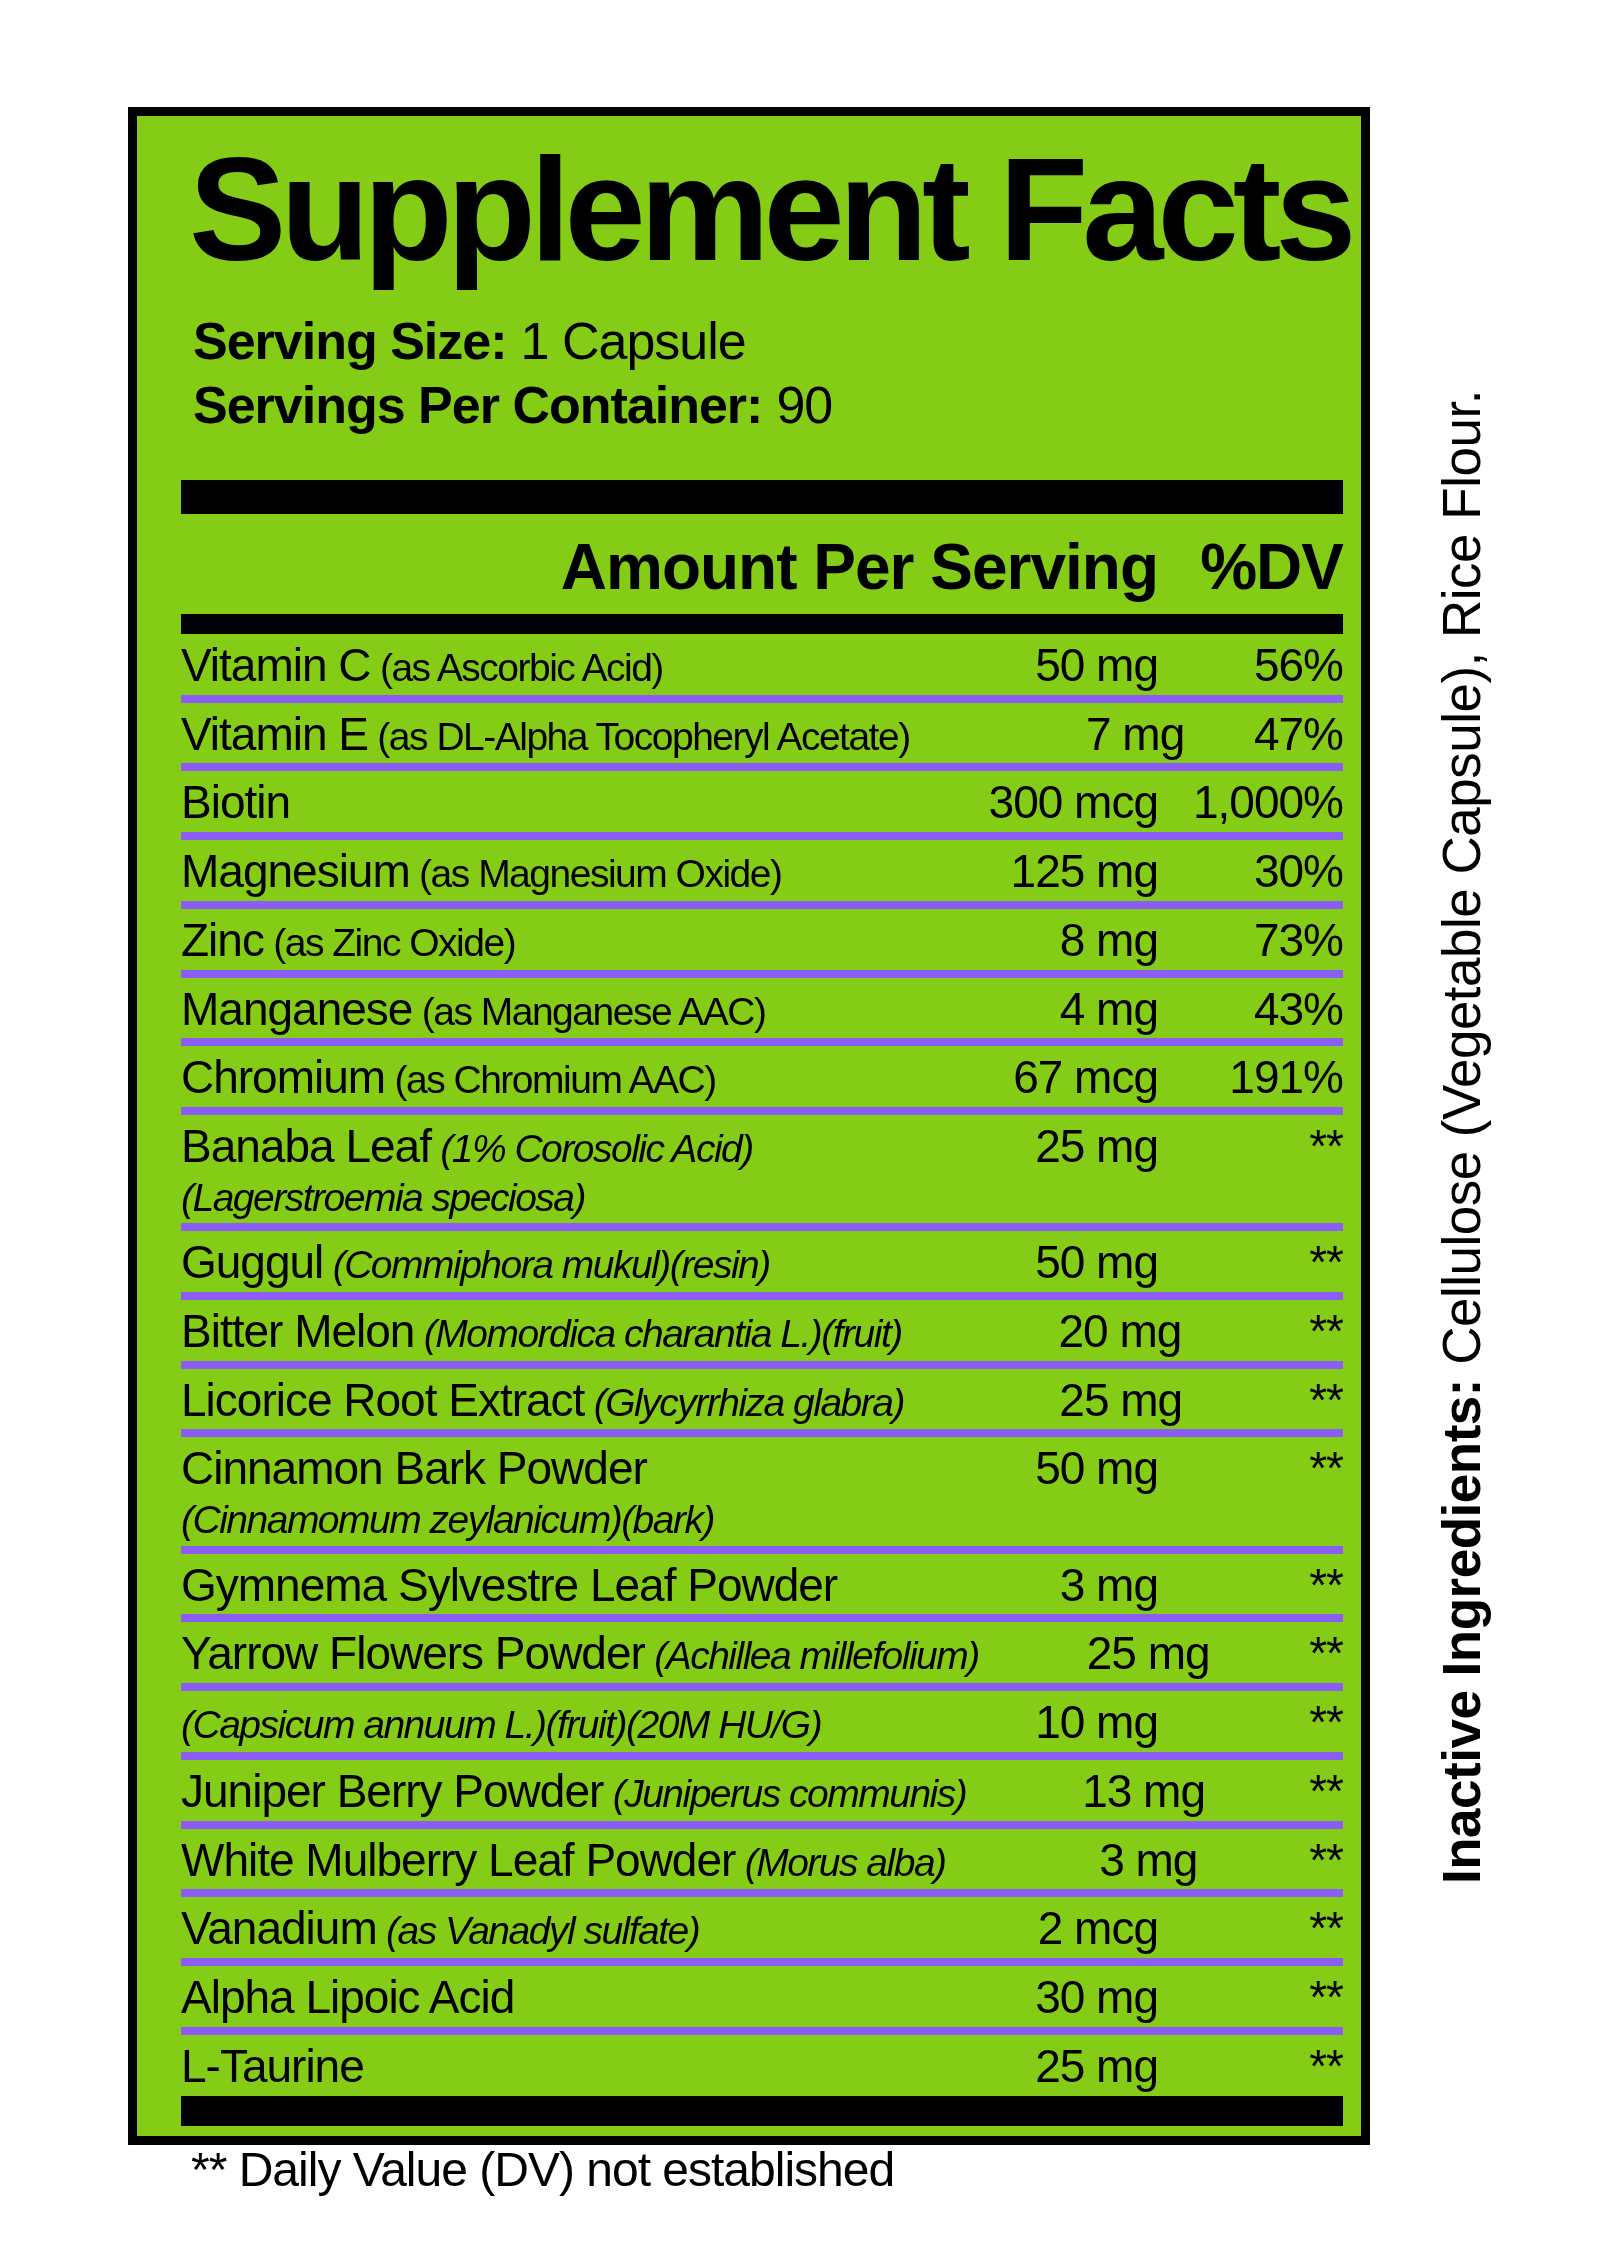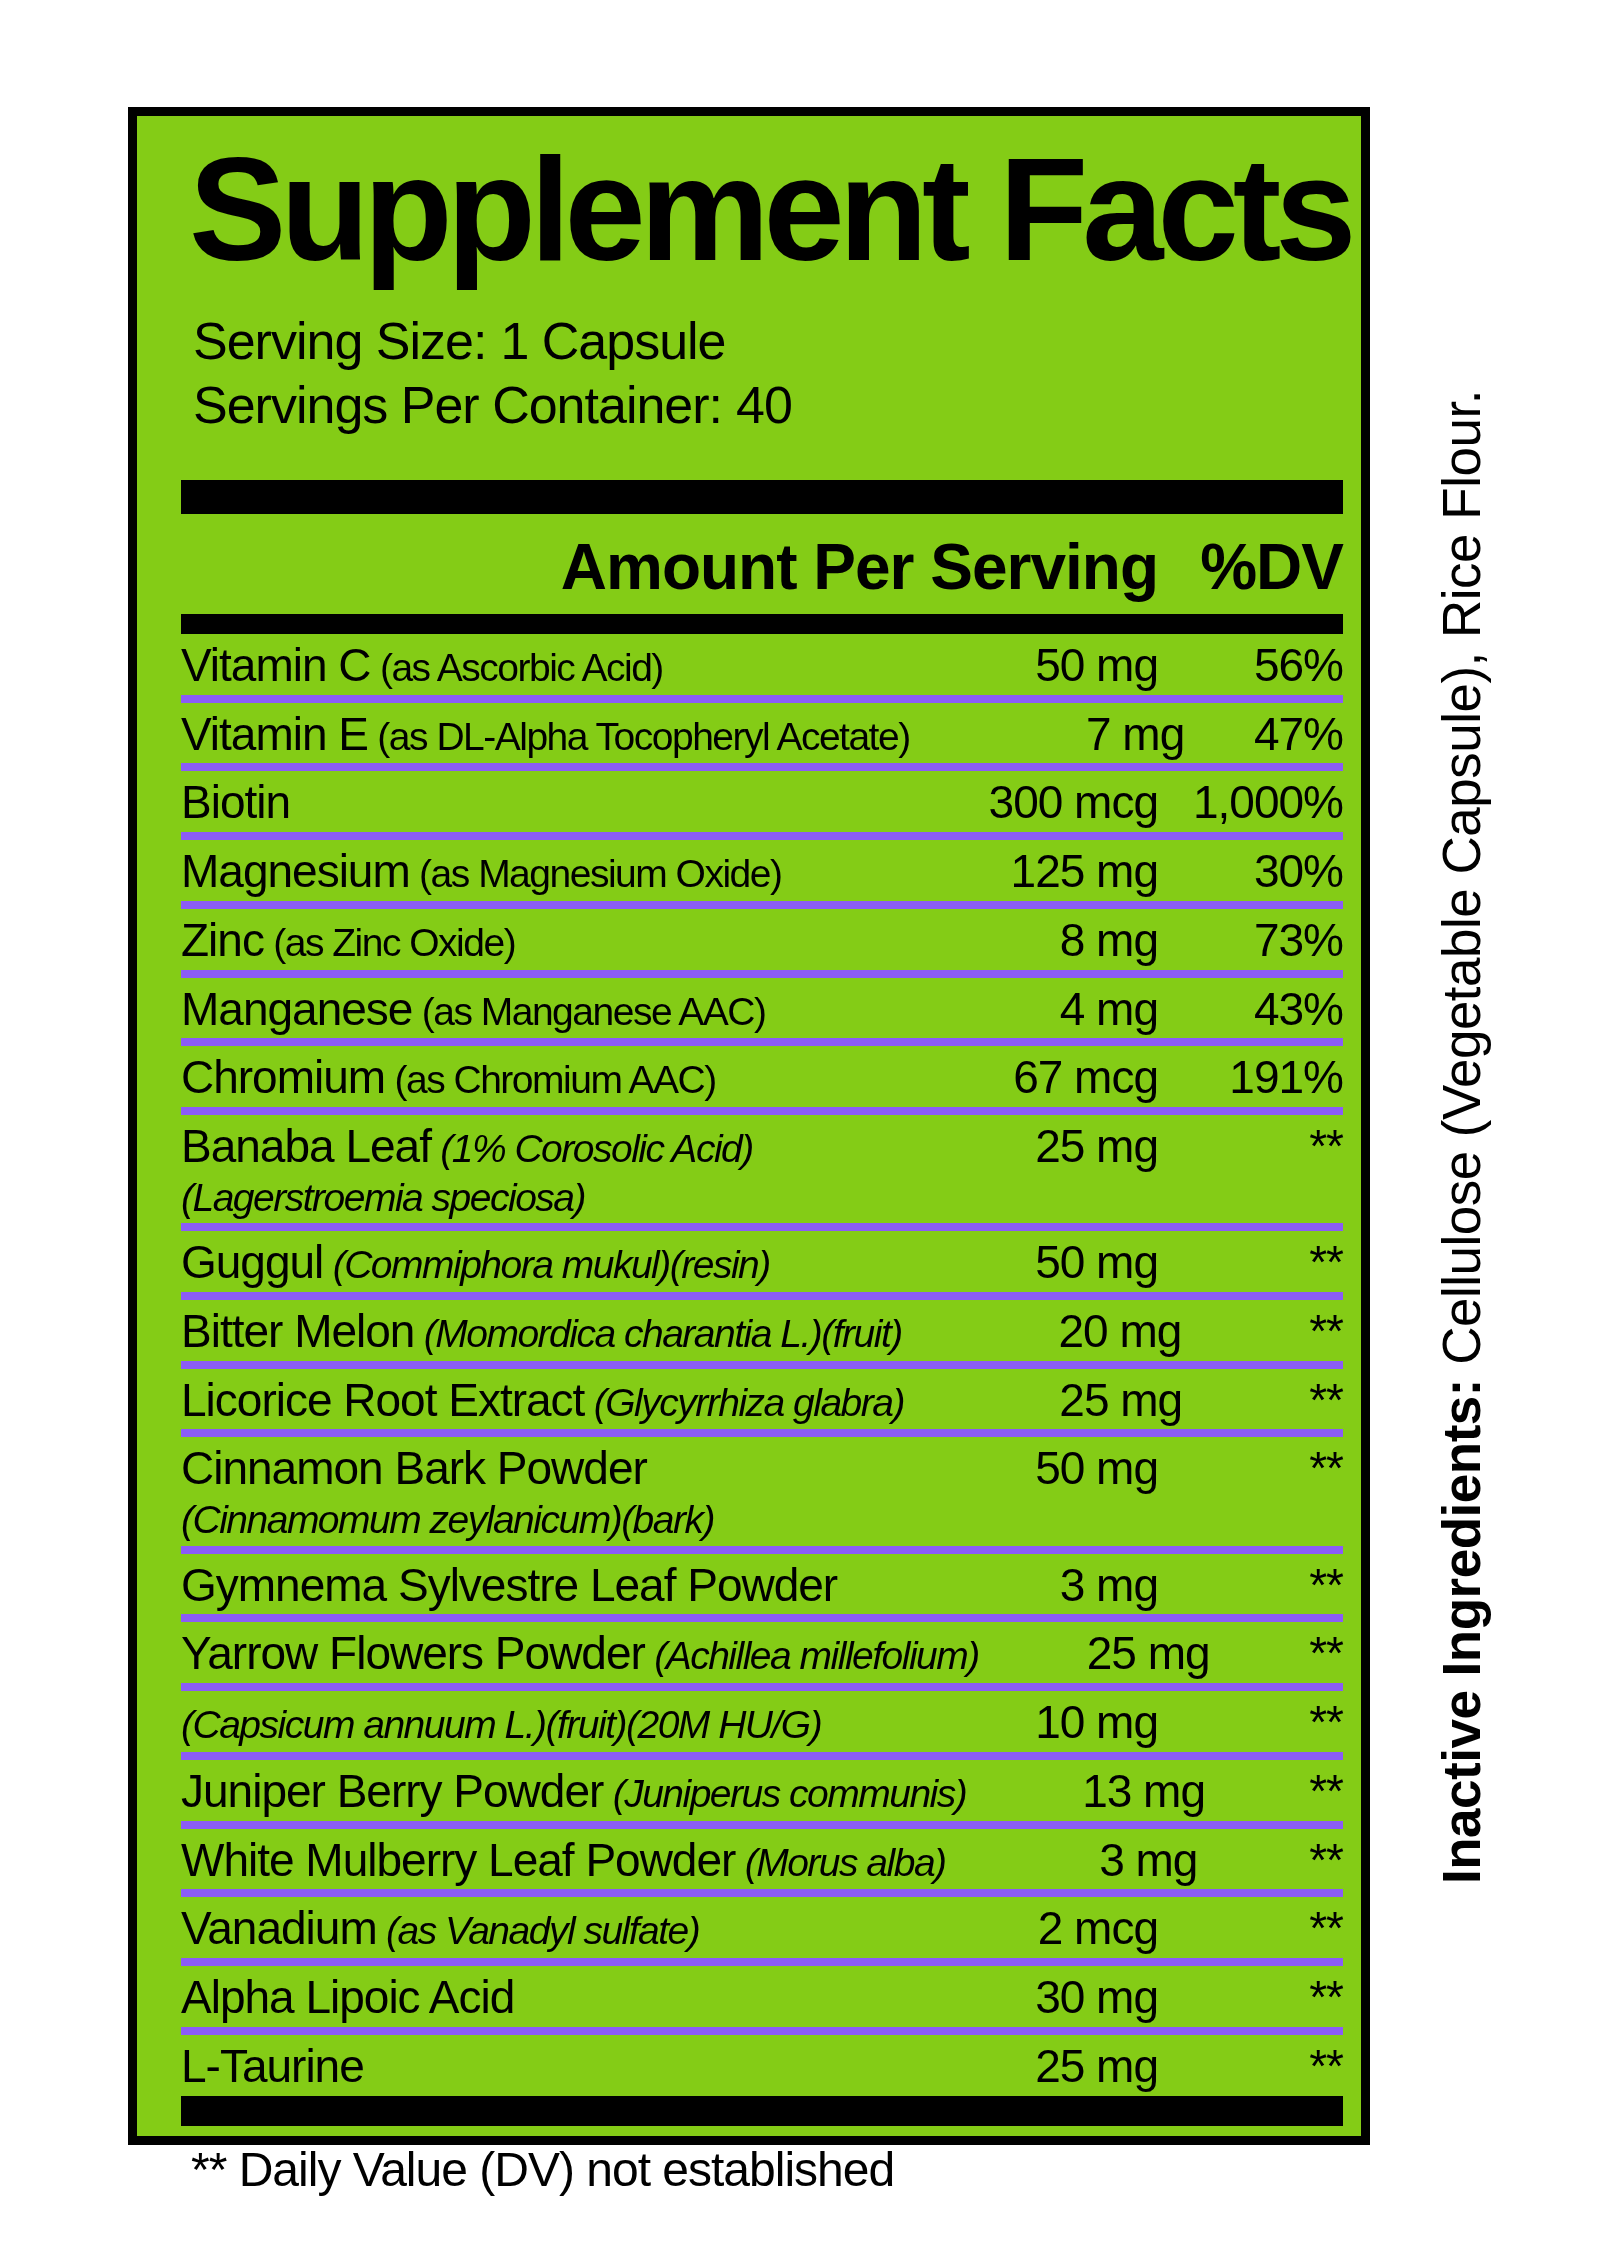--- a/index.html
+++ b/index.html
@@ -27,21 +27,21 @@
     letter-spacing: -6px;
     line-height: 1.02;
     white-space: nowrap;
   }
   .serving-block {
     margin: 24px 0 0 48px;
     font-size: 52px;
     line-height: 1.24;
     letter-spacing: -1px;
   }
-  .serving-line .lab { font-weight: normal; }
+  .serving-line .lab { font-weight: bold; }
   .serving-line .val { margin-left: 14px; }
   .bar { background: #000; margin-left: 36px; margin-right: 18px; }
   .bar-thick { height: 34px; margin-top: 42px; }
   .bar-thin  { height: 20px; }
   .bar-bottom{ height: 30px; }
   .header-row {
     display: flex;
     margin: 0 18px 0 36px;
     padding: 16px 0 10px;
     font-size: 64px;
@@ -97,21 +97,21 @@
 
 <div class="label-box">
 
   <div class="title">Supplement Facts</div>
 
   <div class="serving-block">
     <div class="serving-line">
       <span class="lab">Serving Size:</span><span class="val">1 Capsule</span>
     </div>
     <div class="serving-line">
-      <span class="lab">Servings Per Container:</span><span class="val">40</span>
+      <span class="lab">Servings Per Container:</span><span class="val">90</span>
     </div>
   </div>
 
   <div class="bar bar-thick"></div>
 
   <div class="header-row">
     <span class="spacer"></span>
     <span class="amount-header">Amount Per Serving</span>
     <span class="dv-header">%DV</span>
   </div>

